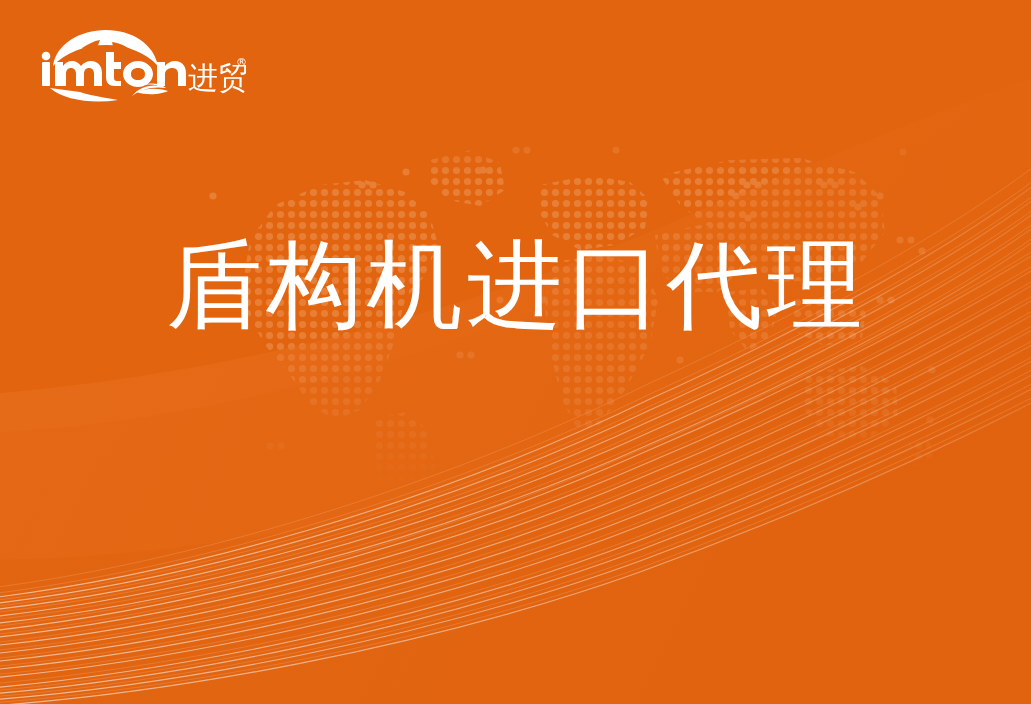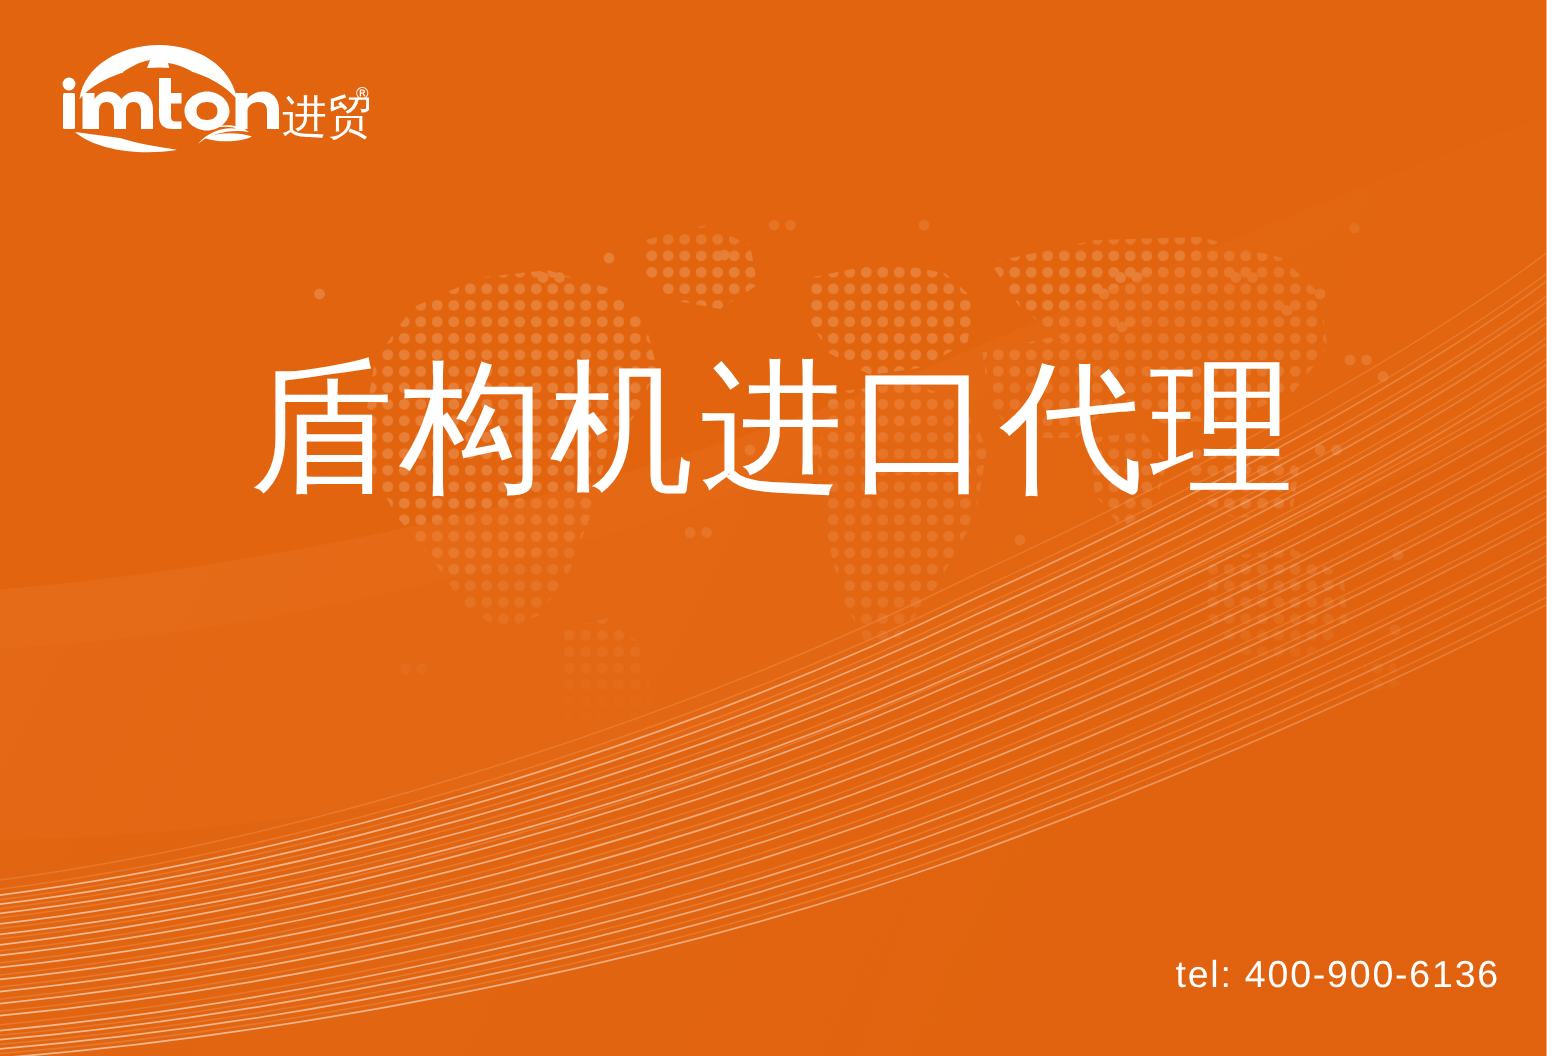--- a/index.html
+++ b/index.html
@@ -269,15 +269,14 @@
 
       <text x="152" y="62" font-family="DejaVu Sans, Liberation Sans, sans-serif" font-size="30" fill="#ffffff">进贸通</text>
       <text x="200" y="40" font-family="DejaVu Sans, Liberation Sans, sans-serif" font-size="11" fill="#ffffff">®</text>
     </svg>
   </div>
 
   <div class="headline">
     <span class="headline-line l1">盾构机进口代理</span>
   </div>
 
-  <div class="contact">tel: 400-900-6136</div>
 
 </div>
 
 </body></html>

